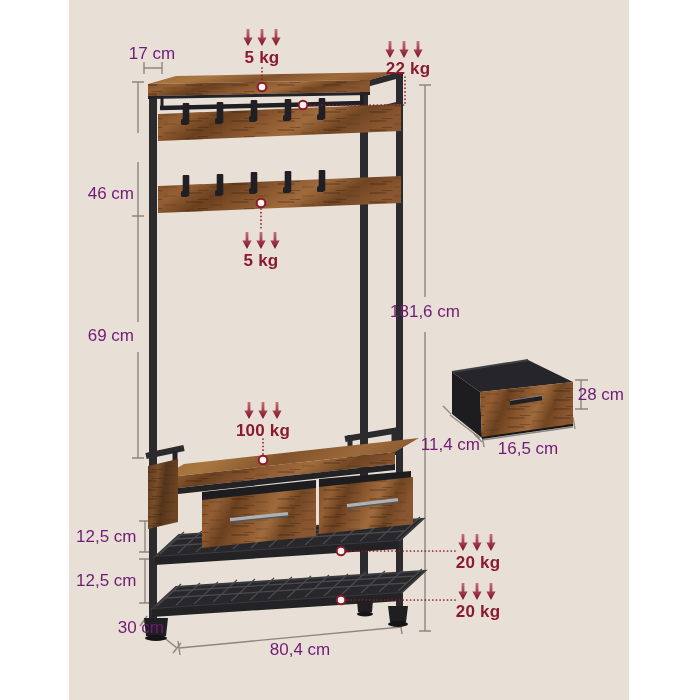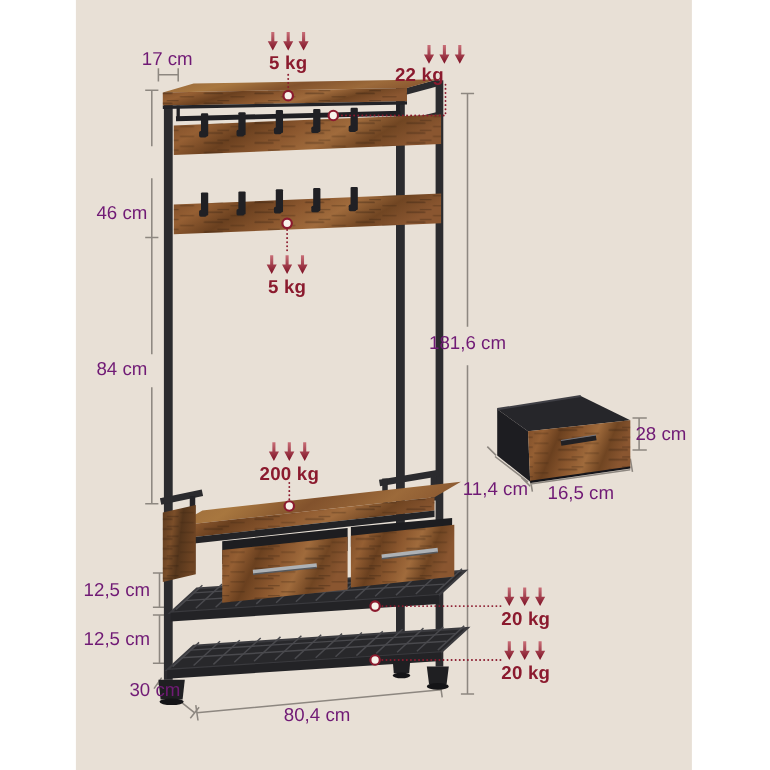--- a/index.html
+++ b/index.html
@@ -295,29 +295,29 @@
         <circle cx="261" cy="203" r="4.3"></circle>
         <circle cx="263" cy="460" r="4.3"></circle>
         <circle cx="341" cy="551" r="4.3"></circle>
         <circle cx="341" cy="600" r="4.3"></circle>
       </g>
     </g>
   </svg>
 
   <div class="lbl dim" style="left:122px;top:45px;width:60px;text-align:center;">17 cm</div>
   <div class="lbl dim" style="left:78px;top:137px;width:56px;text-align:right;margin-top:48px;">46 cm</div>
-  <div class="lbl dim" style="left:78px;top:327px;width:56px;text-align:right;">84 cm</div>
+  <div class="lbl dim" style="left:78px;top:327px;width:56px;text-align:right;">69 cm</div>
   <div class="lbl dim" style="left:388px;top:303px;width:74px;text-align:center;">181,6 cm</div>
   <div class="lbl dim" style="left:76px;top:528px;width:60px;text-align:right;">12,5 cm</div>
   <div class="lbl dim" style="left:76px;top:572px;width:60px;text-align:right;">12,5 cm</div>
   <div class="lbl dim" style="left:106px;top:619px;width:58px;text-align:right;">30 cm</div>
-  <div class="lbl dim" style="left:258px;top:641px;width:84px;">80,4 cm</div>
+  <div class="lbl dim" style="left:258px;top:641px;width:84px;text-align:center;">80,4 cm</div>
   <div class="lbl dim" style="left:574px;top:386px;width:50px;text-align:right;">28 cm</div>
   <div class="lbl dim" style="left:420px;top:436px;width:60px;text-align:right;">11,4 cm</div>
   <div class="lbl dim" style="left:494px;top:440px;width:68px;text-align:center;">16,5 cm</div>
 
   <div class="lbl load" style="left:238px;top:49px;width:48px;text-align:center;">5 kg</div>
-  <div class="lbl load" style="left:359px;top:60px;width:58px;">22 kg</div>
+  <div class="lbl load" style="left:379px;top:60px;width:58px;text-align:center;">22 kg</div>
   <div class="lbl load" style="left:237px;top:252px;width:48px;text-align:center;">5 kg</div>
-  <div class="lbl load" style="left:229px;top:422px;width:68px;text-align:center;">200 kg</div>
+  <div class="lbl load" style="left:229px;top:422px;width:68px;text-align:center;">100 kg</div>
   <div class="lbl load" style="left:448px;top:554px;width:60px;text-align:center;">20 kg</div>
   <div class="lbl load" style="left:448px;top:603px;width:60px;text-align:center;">20 kg</div>
 </div>
 
 </body></html>

